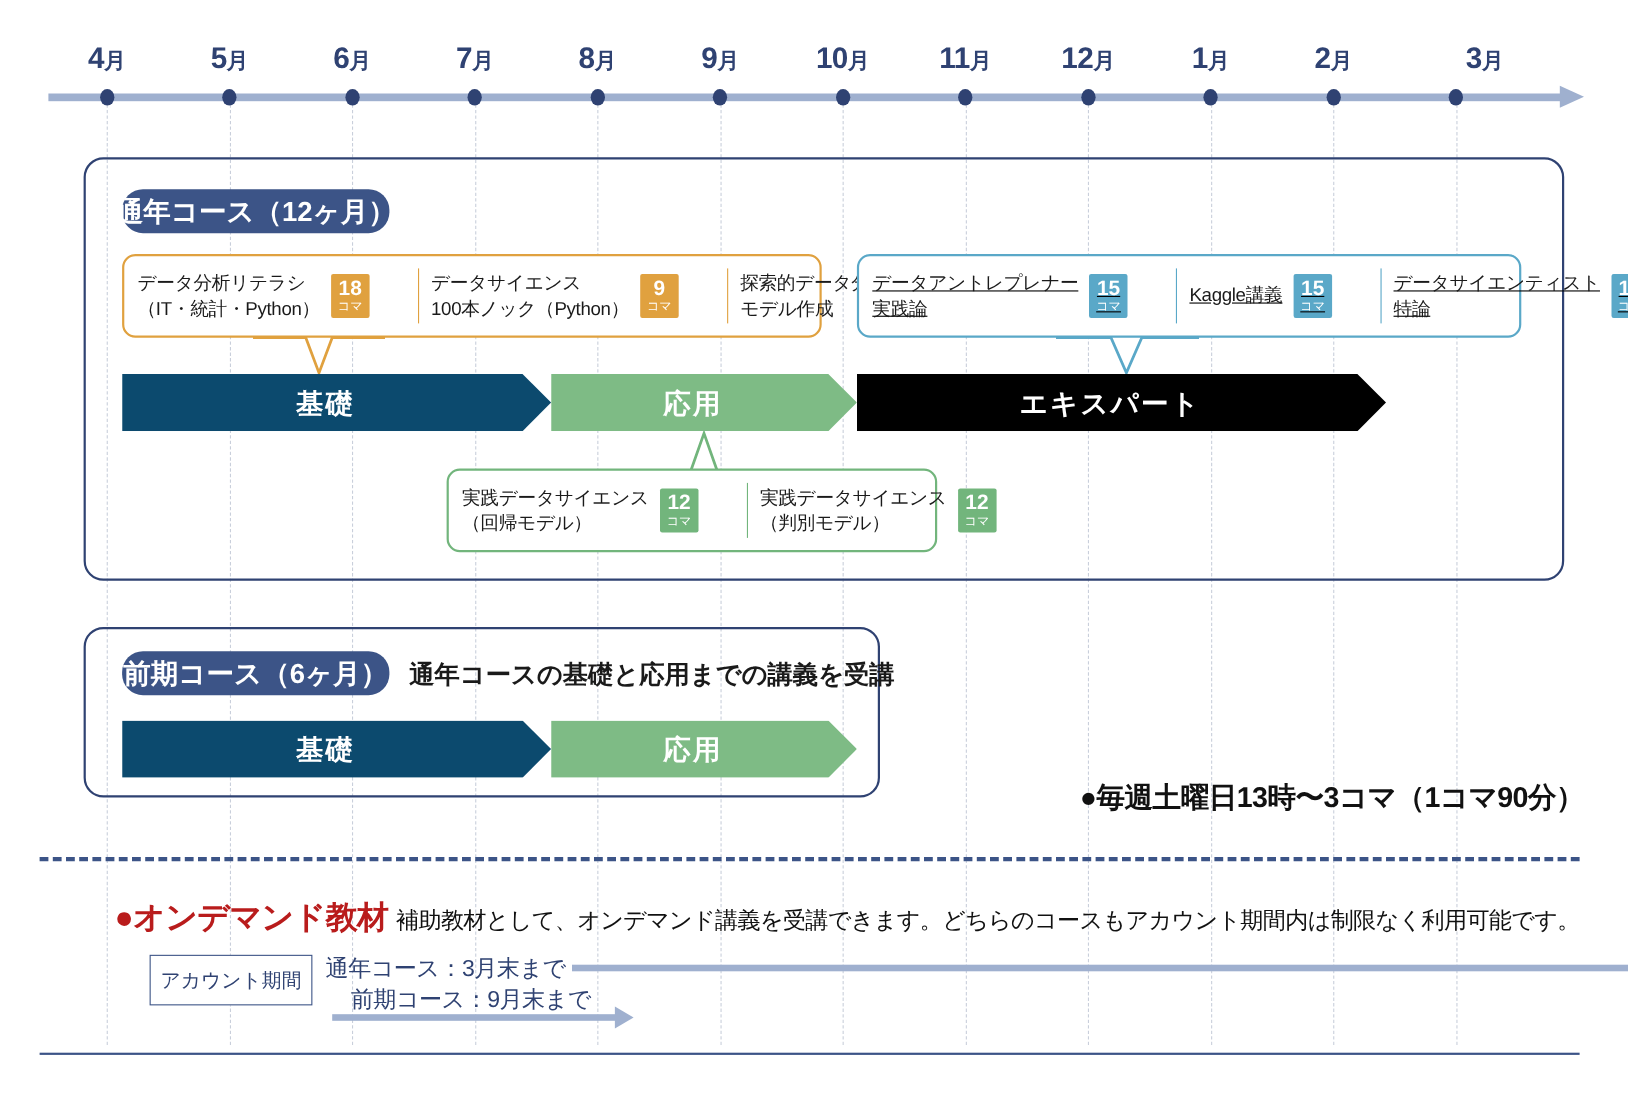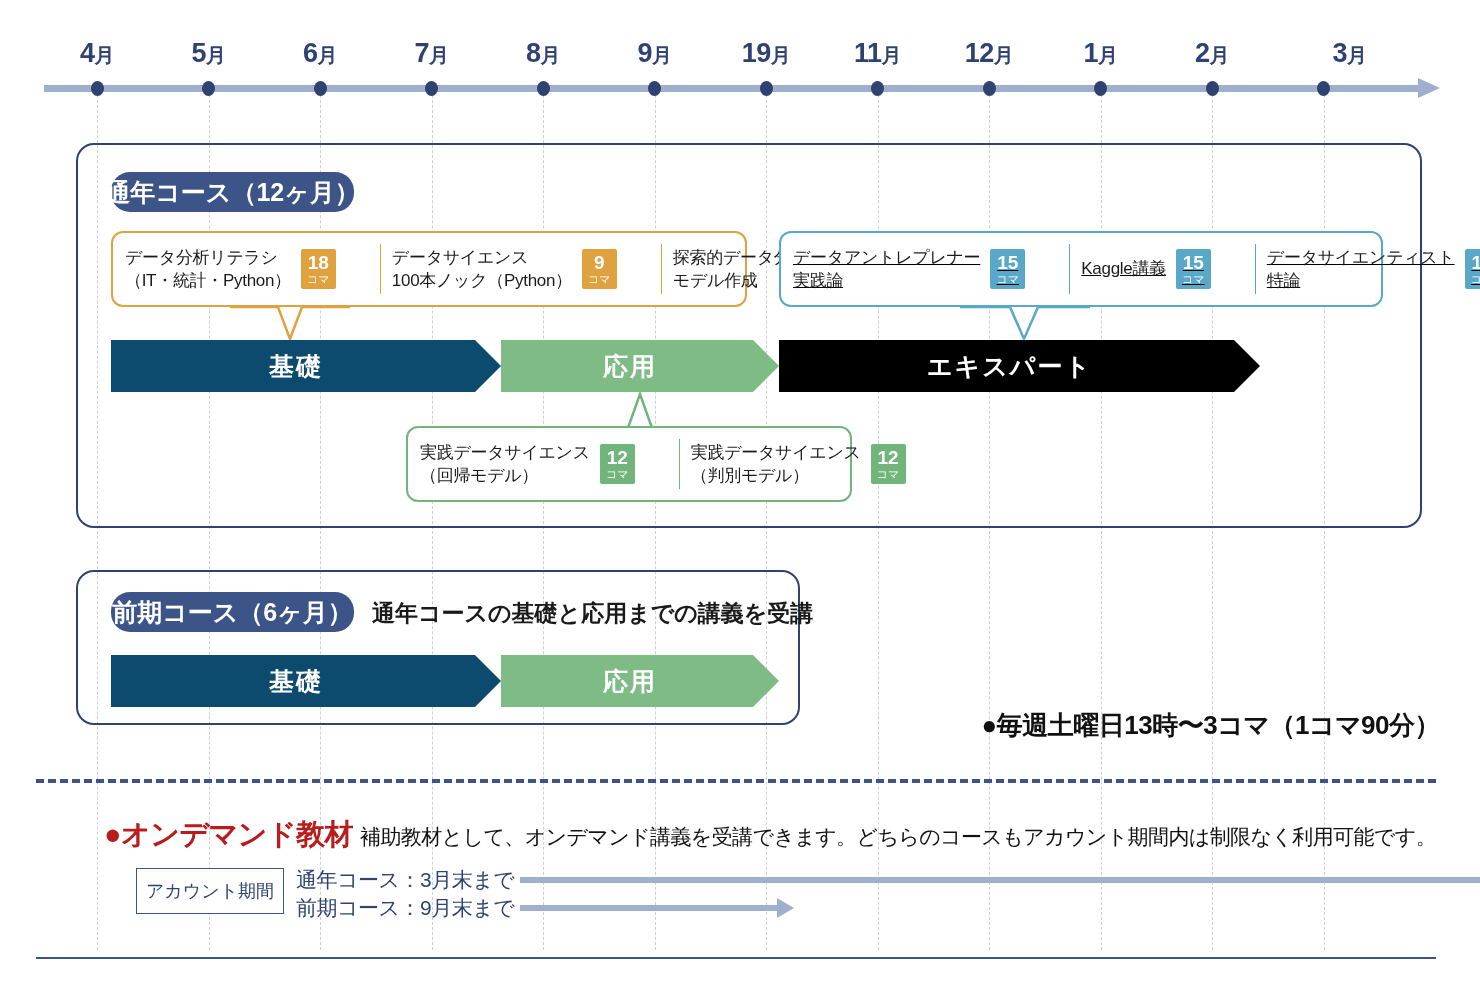--- a/index.html
+++ b/index.html
@@ -237,21 +237,21 @@
   .period-row {
     position: absolute;
     display: flex;
     align-items: center;
     color: #2f4272;
     font-size: 21px;
     white-space: nowrap;
     letter-spacing: -0.5px;
   }
   #period-row-annual { left: 296px; top: 866px; }
-  #period-row-half   { left: 296px; top: 894px; }
+  #period-row-half   { left: 296px; top: 894px; flex-direction: column; }
   .period-bar {
     height: 6px;
     background: #9fb0cf;
     margin-left: 6px;
     position: relative;
   }
   .period-bar::after {
     content: "";
     position: absolute;
     right: -16px; top: -7px;
@@ -292,21 +292,21 @@
       <div class="month-label" style="left: 208.5px;"><span>5</span><span class="suffix">月</span></div>
       <div class="tick-dot" style="left: 313.5px;"></div>
       <div class="month-label" style="left: 320px;"><span>6</span><span class="suffix">月</span></div>
       <div class="tick-dot" style="left: 425px;"></div>
       <div class="month-label" style="left: 431.5px;"><span>7</span><span class="suffix">月</span></div>
       <div class="tick-dot" style="left: 536.5px;"></div>
       <div class="month-label" style="left: 543px;"><span>8</span><span class="suffix">月</span></div>
       <div class="tick-dot" style="left: 648px;"></div>
       <div class="month-label" style="left: 654.5px;"><span>9</span><span class="suffix">月</span></div>
       <div class="tick-dot" style="left: 759.5px;"></div>
-      <div class="month-label" style="left: 766px;"><span>19</span><span class="suffix">月</span></div>
+      <div class="month-label" style="left: 766px;"><span>10</span><span class="suffix">月</span></div>
       <div class="tick-dot" style="left: 871px;"></div>
       <div class="month-label" style="left: 877.5px;"><span>11</span><span class="suffix">月</span></div>
       <div class="tick-dot" style="left: 982.5px;"></div>
       <div class="month-label" style="left: 989px;"><span>12</span><span class="suffix">月</span></div>
       <div class="tick-dot" style="left: 1094px;"></div>
       <div class="month-label" style="left: 1100.5px;"><span>1</span><span class="suffix">月</span></div>
       <div class="tick-dot" style="left: 1205.5px;"></div>
       <div class="month-label" style="left: 1212px;"><span>2</span><span class="suffix">月</span></div>
       <div class="tick-dot" style="left: 1317px;"></div>
       <div class="month-label" style="left: 1323.5px; margin-left: 26px;"><span>3</span><span class="suffix">月</span></div>

